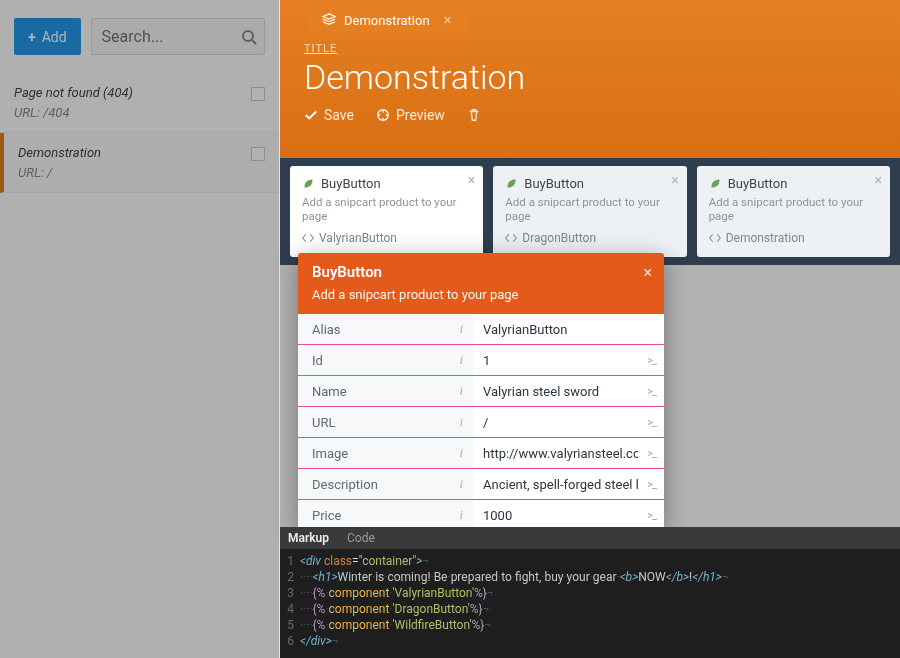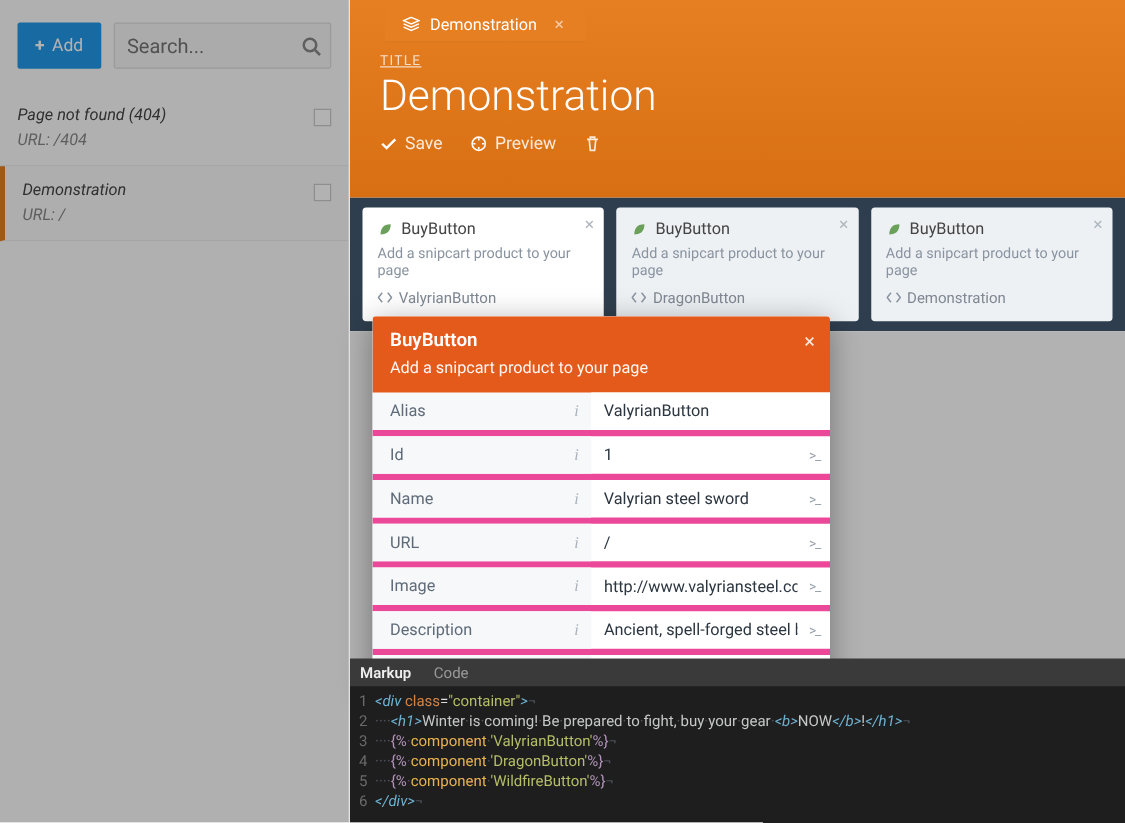--- a/index.html
+++ b/index.html
@@ -51,21 +51,21 @@
 .under-box { border: 1px solid #ddd; height: 30px; margin-top: 8px; width: 60%; }
 .under-chk { border: 1px solid #bbb; width: 16px; height: 16px; border-radius: 3px; }
 
 
 .popup { position: absolute; left: 298px; top: 253px; width: 366px; background: #fff; border-radius: 3px; box-shadow: 0 5px 25px rgba(0,0,0,0.35); z-index: 10; overflow: hidden; }
 .popup::before { content: ""; position: absolute; top: -8px; left: 20px; border-left: 8px solid transparent; border-right: 8px solid transparent; border-bottom: 8px solid #e35a1b; }
 .popup-hdr { background: #e35a1b; color: #fff; padding: 10px 14px 12px 14px; position: relative; }
 .popup-hdr h3 { font-size: 15px; font-weight: 600; }
 .popup-hdr .sub { font-size: 13px; opacity: 0.95; margin-top: 6px; font-weight: 400; }
 .popup-close { position: absolute; right: 12px; top: 10px; color: rgba(255,255,255,0.85); font-size: 16px; cursor: pointer; }
-.field-row { display: flex; border-bottom: 5px solid #ec4899; }
+.field-row { display: flex; border-bottom: 1px solid #ec4899; }
 .field-row:last-child { border-bottom: none; }
 .field-label { width: 175px; background: #f6f8fa; color: #5f6b78; font-size: 13px; padding: 7px 10px 7px 14px; display: flex; align-items: center; justify-content: space-between; }
 .field-info { color: #aab3bd; font-style: italic; font-family: Georgia, serif; font-size: 13px; }
 .field-value { flex: 1; display: flex; align-items: center; position: relative; }
 .field-input { border: none; outline: none; width: 100%; padding: 7px 26px 7px 10px; font-size: 13px; color: #2c3640; background: transparent; }
 .field-input::placeholder { color: #8d96a1; }
 .field-expand { position: absolute; right: 8px; color: #98a2ad; font-size: 11px; letter-spacing: -1px; }
 .alias-row .field-value { background: #fff; }
 .alias-input { font-size: 13px; color: #2c3640; }
 

